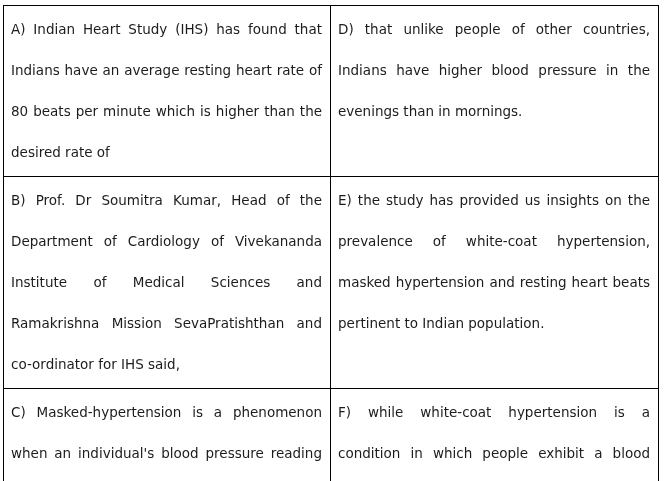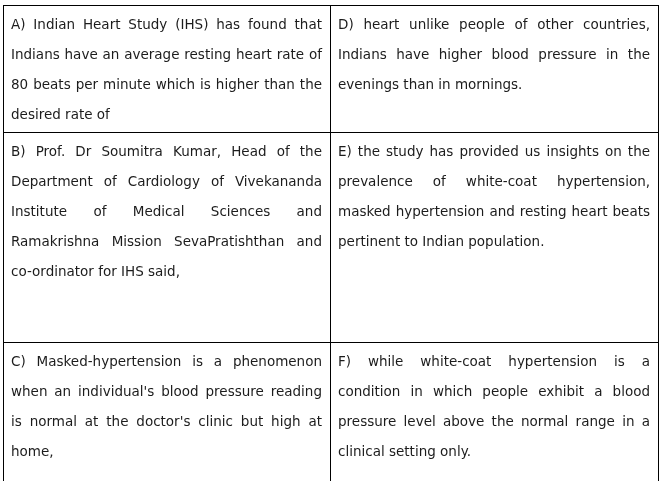--- a/index.html
+++ b/index.html
@@ -24,21 +24,21 @@
     border-collapse: collapse;
     table-layout: fixed;
     width: 655px;
     background: #ffffff;
   }
   table.sentence-table td {
     border: 1px solid #000000;
     vertical-align: top;
     padding: 3px 8px 3px 7px;
     font-size: 13.5px;
-    line-height: 30px;
+    line-height: 41px;
     color: #1c1c1c;
     text-align: justify;
     overflow: hidden;
   }
   col.col-left  { width: 327px; }
   col.col-right { width: 328px; }
   tr.row-1 { height: 114px; }
   tr.row-2 { height: 210px; margin-top: 8px; }
   tr.row-3 { height: 146px; }
 </style>
@@ -47,21 +47,21 @@
 
 <div class="table-wrap">
   <table class="sentence-table">
     <colgroup>
       <col class="col-left">
       <col class="col-right">
     </colgroup>
     <tbody>
       <tr class="row-1">
         <td>A) Indian Heart Study (IHS) has found that Indians have an average resting heart rate of 80 beats per minute which is higher than the desired rate of</td>
-        <td>D) heart unlike people of other countries, Indians have higher blood pressure in the evenings than in mornings.</td>
+        <td>D) that unlike people of other countries, Indians have higher blood pressure in the evenings than in mornings.</td>
       </tr>
       <tr class="row-2">
         <td>B) Prof. Dr Soumitra Kumar, Head of the Department of Cardiology of Vivekananda Institute of Medical Sciences and Ramakrishna Mission SevaPratishthan and co-ordinator for IHS said,</td>
         <td>E) the study has provided us insights on the prevalence of white-coat hypertension, masked hypertension and resting heart beats pertinent to Indian population.</td>
       </tr>
       <tr class="row-3">
         <td>C) Masked-hypertension is a phenomenon when an individual's blood pressure reading is normal at the doctor's clinic but high at home,</td>
         <td>F) while white-coat hypertension is a condition in which people exhibit a blood pressure level above the normal range in a clinical setting only.</td>
       </tr>
     </tbody>

